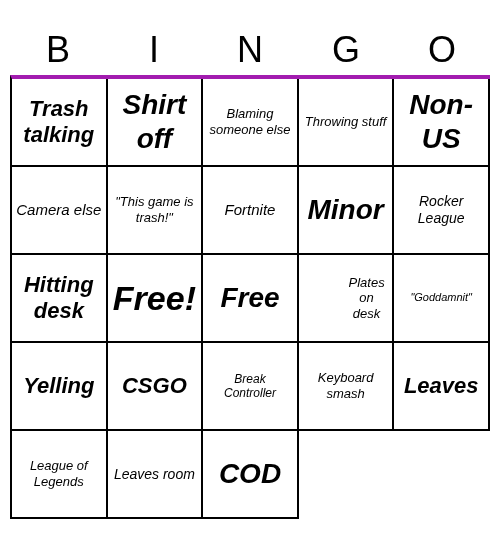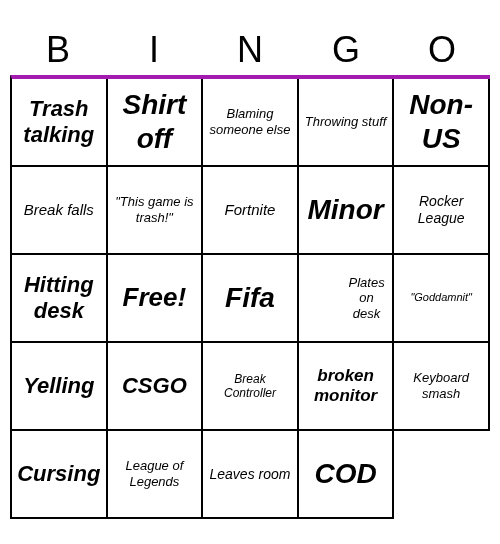--- a/index.html
+++ b/index.html
@@ -63,21 +63,21 @@
       font-size: 22px;
       font-weight: bold;
     }
 
     .cell-text.xlarge {
       font-size: 28px;
       font-weight: bold;
     }
 
     .cell-text.free {
-      font-size: 26px;
+      font-size: 34px;
       font-weight: bold;
     }
 
     .cell-text.medium {
       font-size: 17px;
       font-weight: bold;
     }
   </style>
 </head>
 <body>
@@ -108,21 +108,21 @@
         <span class="cell-text">Blaming someone else</span>
       </div>
       <div class="cell">
         <span class="cell-text">Throwing stuff</span>
       </div>
 
       <div class="cell">
         <span class="cell-text xlarge">Non-US</span>
       </div>
       <div class="cell">
-        <span class="cell-text" style="font-size:15px;">Break falls</span>
+        <span class="cell-text" style="font-size:15px;">Camera else</span>
       </div>
       <div class="cell">
         <span class="cell-text">"This game is trash!"</span>
       </div>
       <div class="cell">
         <span class="cell-text" style="font-size:15px;">Fortnite</span>
       </div>
       <div class="cell">
         <span class="cell-text xlarge">Minor</span>
       </div>
@@ -130,47 +130,44 @@
       <div class="cell">
         <span class="cell-text" style="font-size:14px;">Rocker League</span>
       </div>
       <div class="cell">
         <span class="cell-text large">Hitting desk</span>
       </div>
       <div class="cell">
         <span class="cell-text free">Free!</span>
       </div>
       <div class="cell">
-        <span class="cell-text xlarge">Fifa</span>
+        <span class="cell-text xlarge">Free</span>
       </div>
       <div class="cell">
         <span class="cell-text" style="font-size:13px;margin-left:42px;">Plates on desk</span>
       </div>
 
       <div class="cell">
         <span class="cell-text" style="font-size:11px;">"Goddamnit"</span>
       </div>
       <div class="cell">
         <span class="cell-text large">Yelling</span>
       </div>
       <div class="cell">
         <span class="cell-text large">CSGO</span>
       </div>
       <div class="cell">
         <span class="cell-text" style="font-size:12px;">Break Controller</span>
       </div>
-      <div class="cell">
-        <span class="cell-text medium">broken monitor</span>
-      </div>
 
       <div class="cell">
         <span class="cell-text" style="font-size:13px;">Keyboard smash</span>
       </div>
       <div class="cell">
-        <span class="cell-text large">Cursing</span>
+        <span class="cell-text large">Leaves</span>
       </div>
       <div class="cell">
         <span class="cell-text" style="font-size:13px;">League of Legends</span>
       </div>
       <div class="cell">
         <span class="cell-text" style="font-size:14px;text-align:center;">Leaves room</span>
       </div>
       <div class="cell">
         <span class="cell-text xlarge">COD</span>
       </div>

